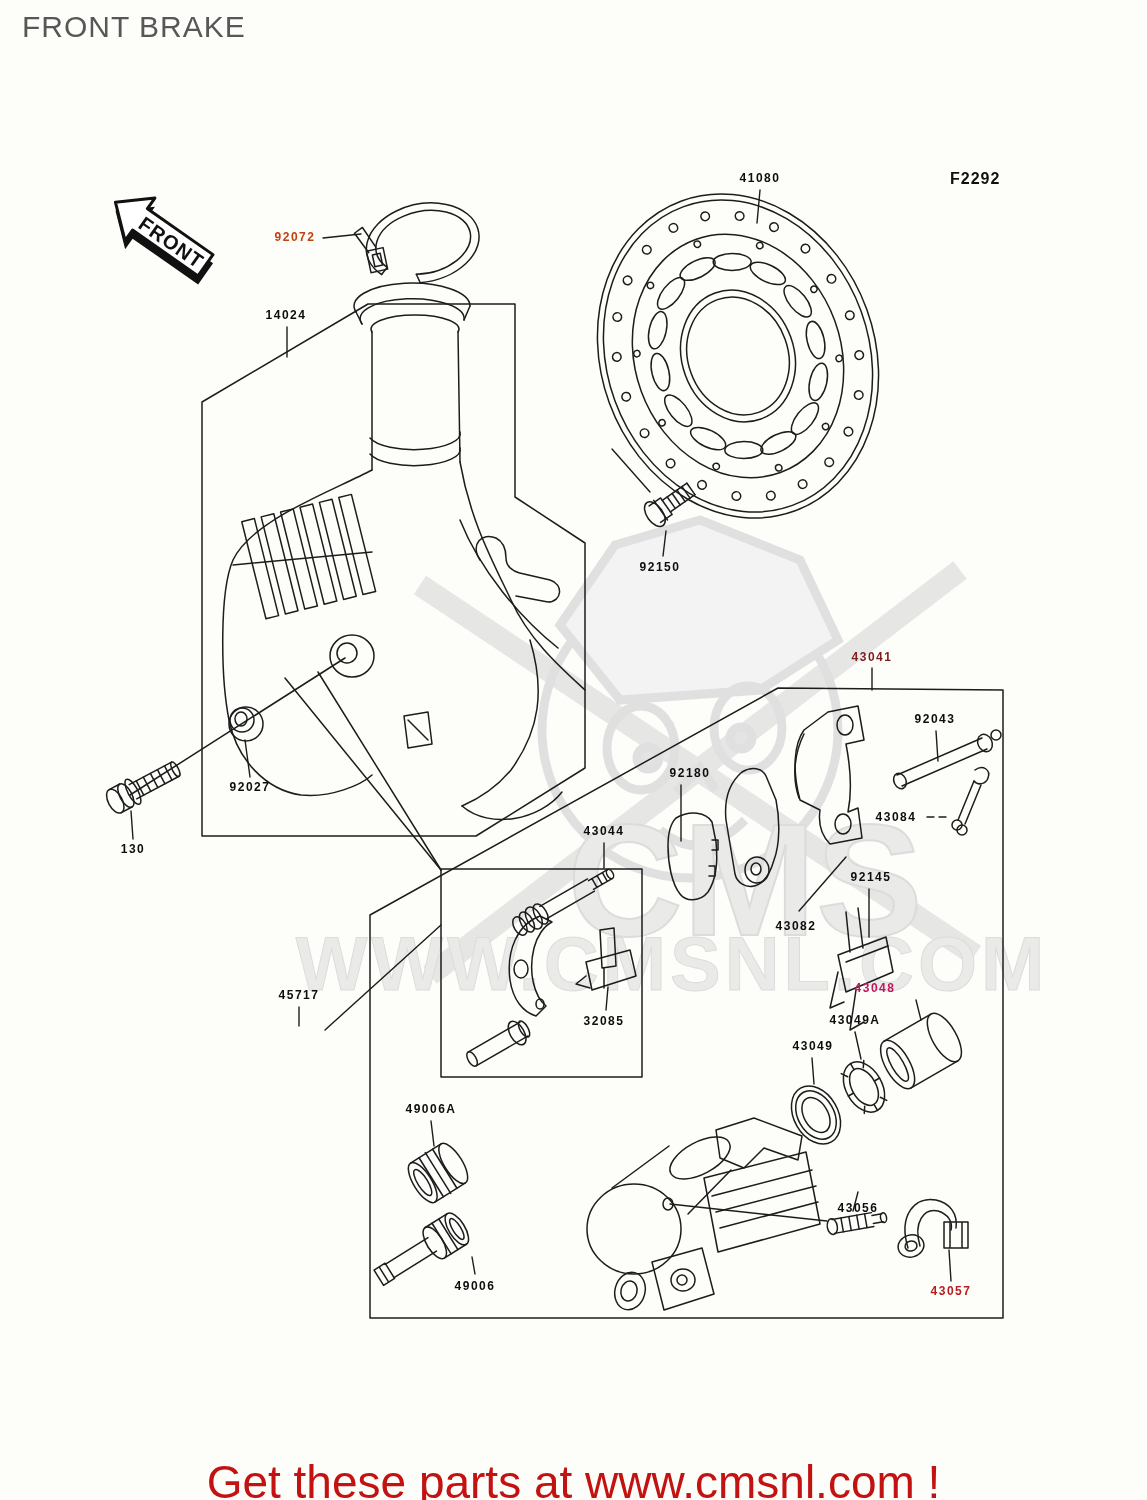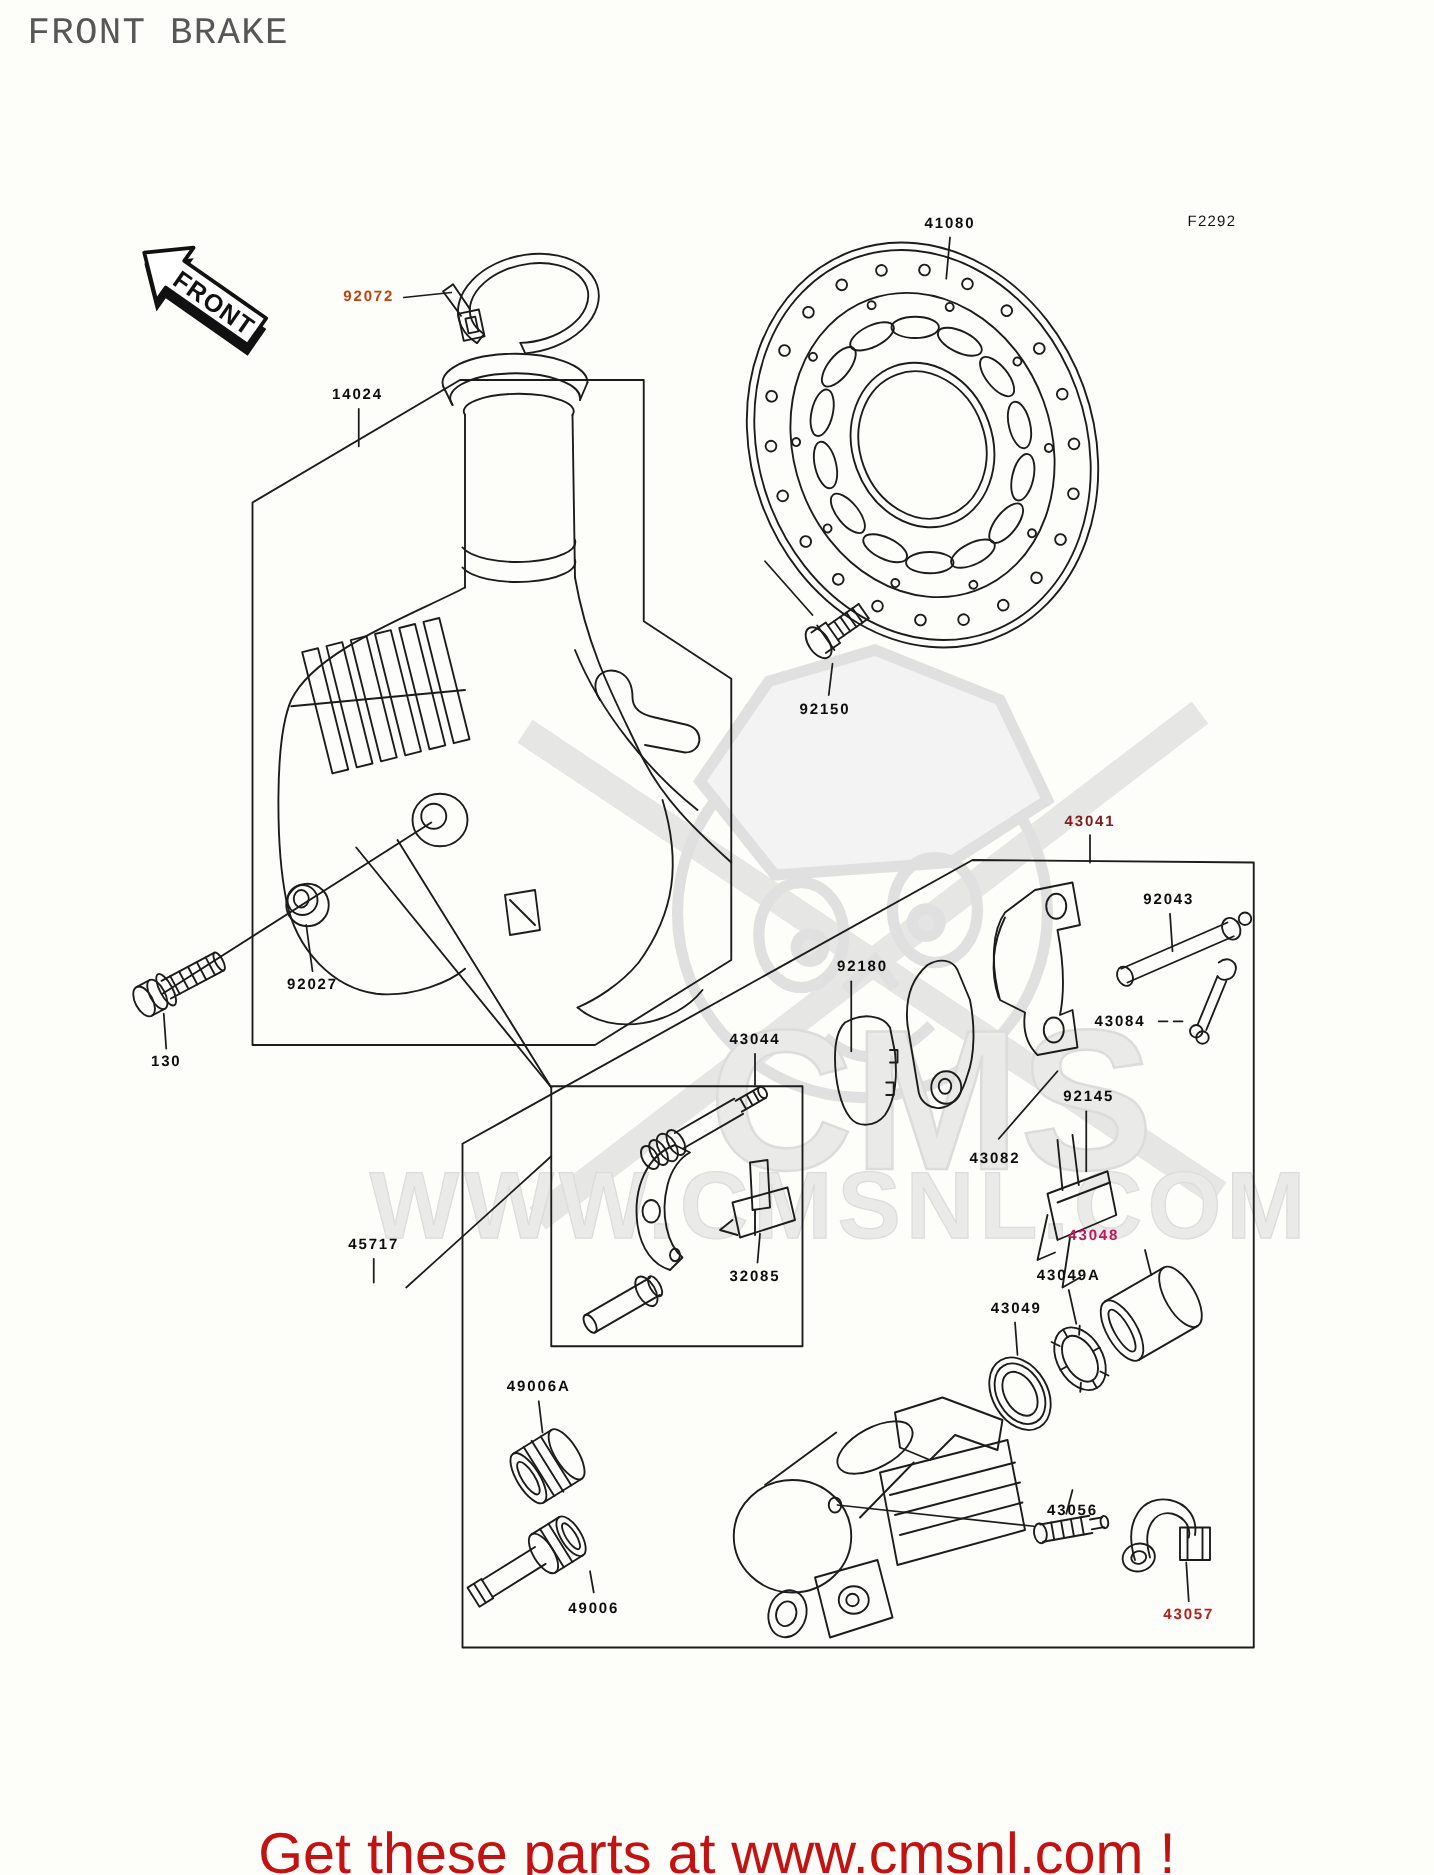--- a/index.html
+++ b/index.html
@@ -7,42 +7,42 @@
     width:1147px;height:1500px;position:relative;overflow:hidden;
     background:#fdfdfa;font-family:"Liberation Sans",sans-serif;
   }
   #stage{position:absolute;inset:0;}
   #art{position:absolute;left:0;top:0;}
   #page-title{
     position:absolute;left:22px;top:10px;font-size:30px;color:#575757;
     letter-spacing:1px;font-weight:400;
   }
   #fig-code{
-    position:absolute;left:950px;top:170px;font-size:12px;font-weight:400;
+    position:absolute;left:950px;top:170px;font-size:16px;font-weight:700;
     color:#111;letter-spacing:1px;
   }
   .label{
     position:absolute;transform:translate(-50%,-50%);
     font-size:12px;font-weight:700;color:#0d0d0d;letter-spacing:1.5px;
     white-space:nowrap;cursor:pointer;
   }
   #banner{
     position:absolute;left:0;right:0;top:1438px;text-align:center;
     font-size:46px;letter-spacing:0px;font-weight:400;cursor:pointer;margin-top:17px;
   }
   svg line, svg path, svg ellipse, svg circle, svg rect, svg polygon, svg polyline{
     vector-effect:non-scaling-stroke;
   }
 </style>
 </head>
 <body>
 
 <div id="stage">
 
-  <div id="page-title" style="color: rgb(87, 87, 87); font-family: Liberation Mono, monospace;">FRONT BRAKE</div>
+  <div id="page-title" style="color: rgb(87, 87, 87);">FRONT BRAKE</div>
   <div id="fig-code">F2292</div>
 
   <svg id="art" width="1147" height="1500" viewBox="0 0 1147 1500">
 
     <g opacity="0.85">
       <g stroke="#e2e2e2" stroke-width="22" fill="none">
         <line x1="430" y1="975" x2="960" y2="570"></line>
         <line x1="420" y1="585" x2="975" y2="955"></line>
       </g>
       <g stroke="#dcdcdc" stroke-width="9" fill="none">

